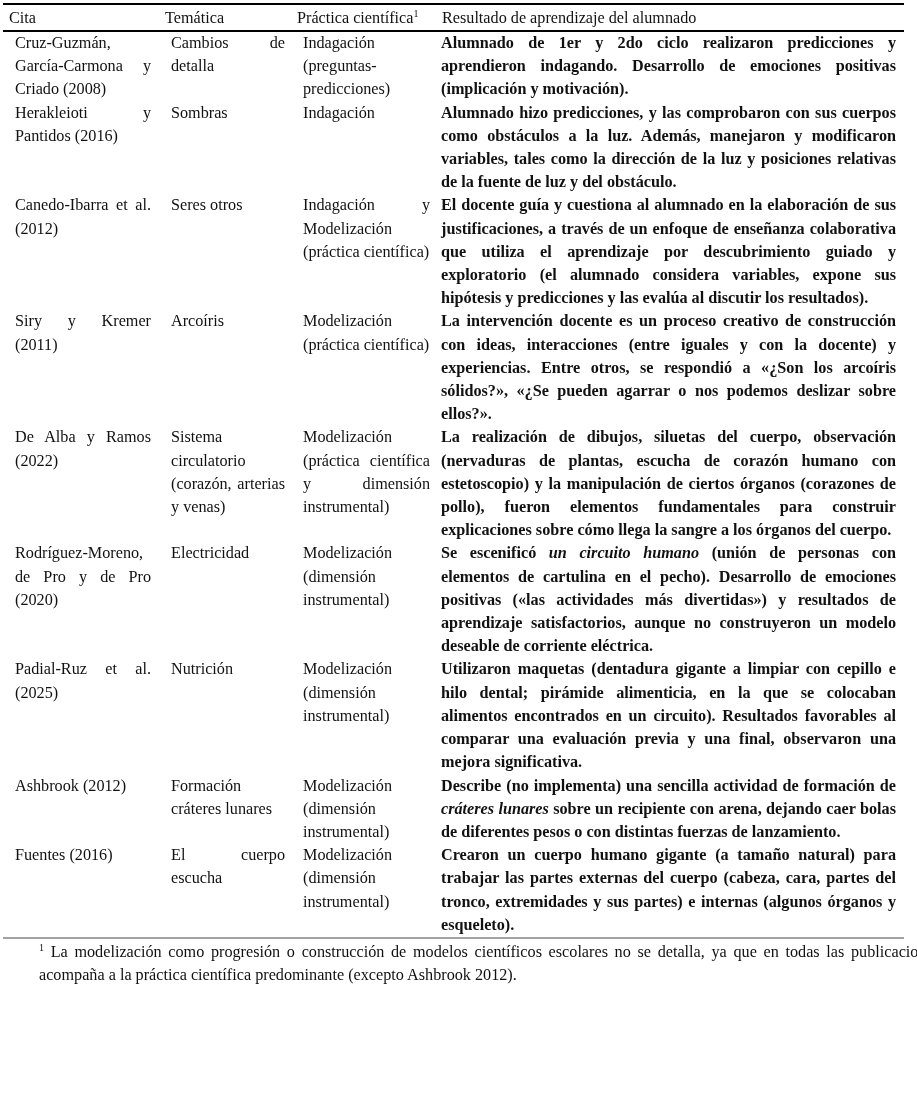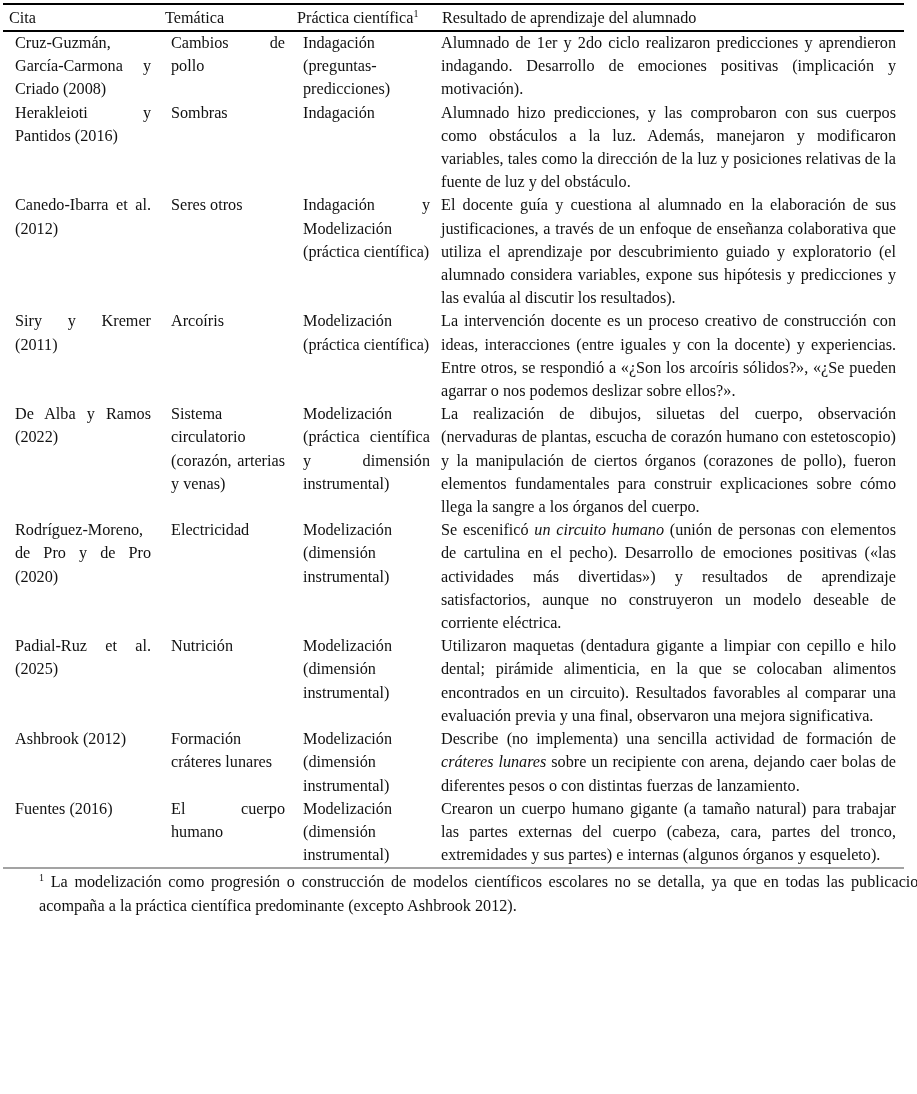--- a/index.html
+++ b/index.html
@@ -17,21 +17,21 @@
   tbody tr:last-child { border-bottom: 2px solid #a3a3a3; }
   th {
     font-weight: normal; text-align: left; vertical-align: middle;
     padding: 2px 6px 1px 6px; line-height: 22px;
   }
   td {
     vertical-align: top; text-align: justify; padding: 0 6px 0 12px;
     hyphens: none;
   }
   td.c1 { padding-left: 12px; padding-right: 8px; }
-  td.c4 { padding-left: 5px; padding-right: 8px; }
+  td.c4 { padding-left: 5px; padding-right: 8px; font-weight: bold; }
   col.w1 { width: 156px; }
   col.w2 { width: 132px; }
   col.w3 { width: 145px; }
   col.w4 { width: 468px; }
   sup { font-size: 10px; line-height: 0; vertical-align: super; }
   .em { font-style: italic; }
   #footnote {
     font-size: 16.2px; line-height: 23.5px; text-align: justify;
     padding: 2px 0 0 0; width: 901px; margin-left: 36px;
   }
@@ -52,21 +52,21 @@
       <tr>
         <th>Cita</th>
         <th>Temática</th>
         <th><span>Práctica científica</span><sup>1</sup></th>
         <th>Resultado de aprendizaje del alumnado</th>
       </tr>
     </thead>
     <tbody>
       <tr>
         <td class="c1">Cruz-Guzmán, García-Carmona y Criado (2008)</td>
-        <td>Cambios de pollo</td>
+        <td>Cambios de detalla</td>
         <td>Indagación (preguntas-predicciones)</td>
         <td class="c4">Alumnado de 1er y 2do ciclo realizaron predicciones y aprendieron indagando. Desarrollo de emociones positivas (implicación y motivación).</td>
       </tr>
       <tr>
         <td class="c1">Herakleioti y Pantidos (2016)</td>
         <td>Sombras</td>
         <td>Indagación</td>
         <td class="c4">Alumnado hizo predicciones, y las comprobaron con sus cuerpos como obstáculos a la luz. Además, manejaron y modificaron variables, tales como la dirección de la luz y posiciones relativas de la fuente de luz y del obstáculo.</td>
       </tr>
       <tr>
@@ -100,20 +100,20 @@
         <td class="c4">Utilizaron maquetas (dentadura gigante a limpiar con cepillo e hilo dental; pirámide alimenticia, en la que se colocaban alimentos encontrados en un circuito). Resultados favorables al comparar una evaluación previa y una final, observaron una mejora significativa.</td>
       </tr>
       <tr>
         <td class="c1">Ashbrook (2012)</td>
         <td>Formación cráteres lunares</td>
         <td>Modelización (dimensión instrumental)</td>
         <td class="c4"><span>Describe (no implementa) una sencilla actividad de formación de </span><span class="em">cráteres lunares</span><span> sobre un recipiente con arena, dejando caer bolas de diferentes pesos o con distintas fuerzas de lanzamiento.</span></td>
       </tr>
       <tr>
         <td class="c1">Fuentes (2016)</td>
-        <td>El cuerpo humano</td>
+        <td>El cuerpo escucha</td>
         <td>Modelización (dimensión instrumental)</td>
         <td class="c4">Crearon un cuerpo humano gigante (a tamaño natural) para trabajar las partes externas del cuerpo (cabeza, cara, partes del tronco, extremidades y sus partes) e internas (algunos órganos y esqueleto).</td>
       </tr>
     </tbody>
   </table>
   <div id="footnote"><sup>1</sup><span> La modelización como progresión o construcción de modelos científicos escolares no se detalla, ya que en todas las publicaciones acompaña a la práctica científica predominante (excepto Ashbrook 2012).</span></div>
 </div>
 
 </body></html>

